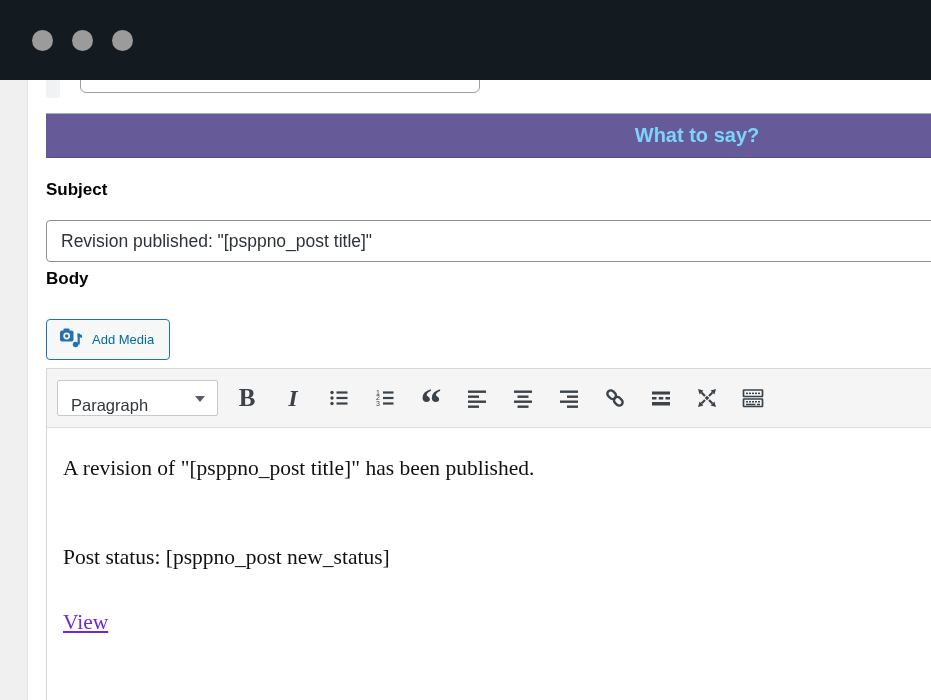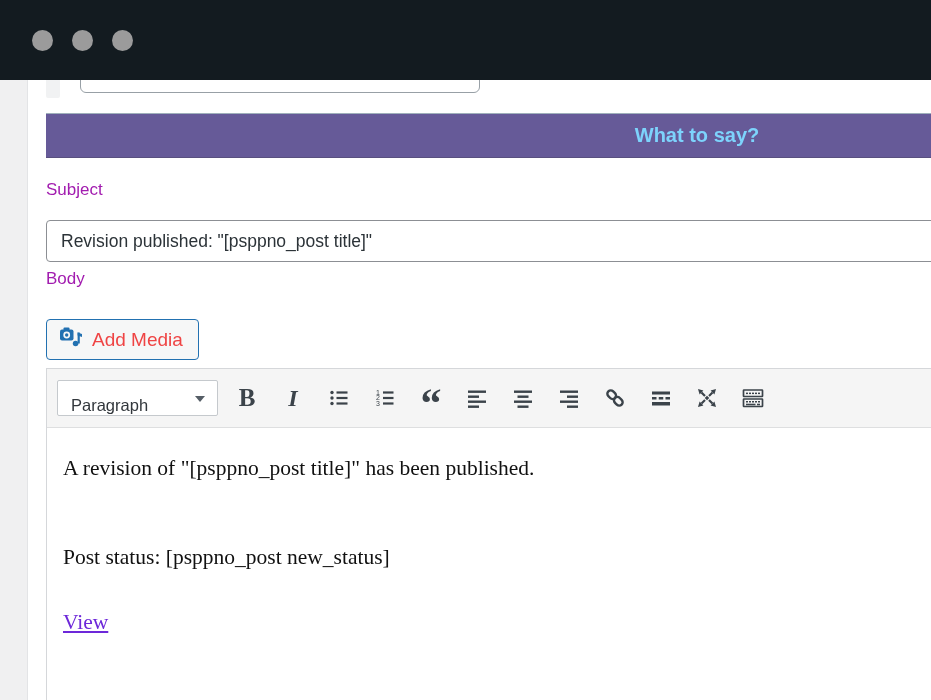--- a/index.html
+++ b/index.html
@@ -23,33 +23,33 @@
   .status-select { position:absolute; left:80px; top:48px; width:400px; height:45px;
                    background:#fff; border:1px solid #98a0a6; border-radius:6px; z-index:2; }
   .status-select .value { position:absolute; left:15px; bottom:7px; font-size:17px; color:#3c434a; }
 
   
   .banner { position:absolute; left:46px; top:113px; width:1302px; height:45px;
             background:#665a98; border-top:1px solid #9fb0bb; border-bottom:1px solid #59507f;
             z-index:2; display:flex; align-items:center; justify-content:center; }
   .banner .title { color:#7dd3fc; font-weight:700; font-size:20px; }
 
-  .field-label { position:absolute; left:46px; z-index:2; font-weight:400; font-size:17px; color:#a21caf; }
+  .field-label { position:absolute; left:46px; z-index:2; font-weight:700; font-size:17px; color:#000000; }
   .subject-label { top:180px; }
   .body-label { top:269px; }
 
   .subject-input { position:absolute; left:46px; top:220px; width:1302px; height:42px; z-index:2;
                    border:1px solid #8c8f94; border-radius:4px; background:#fff;
                    font-family:"Liberation Sans", sans-serif; font-size:17.5px; color:#2c3338;
                    padding:0 14px; outline:none; }
 
   .add-media-btn { position:absolute; left:46px; top:319px; height:41px; z-index:2;
                    display:inline-flex; align-items:center; gap:9px; padding:0 15px 0 12px;
                    background:#f6f7f7; border:1.5px solid #2271b1; border-radius:4px;
-                   color:#ef4444; font-size:19px; cursor:pointer; }
+                   color:#0369a1; font-size:13px; cursor:pointer; }
 
   
   .editor { position:absolute; left:46px; top:368px; width:1302px; height:340px; z-index:2;
             border:1px solid #d5d7da; background:#fff; }
   .mce-toolbar { height:59px; background:#f5f5f5; border-bottom:1px solid #dedfe0;
                  display:flex; align-items:center; padding-left:10px; }
   .format-select { width:161px; height:36px; background:#fff; border:1px solid #c5c9cd;
                    border-radius:2px; position:relative; display:flex; align-items:flex-end;
                    padding-left:13px; font-size:16.5px; color:#32373c; cursor:pointer; margin-right:6px; }
   .format-select .caret { position:absolute; right:12px; top:15px; width:0; height:0;

